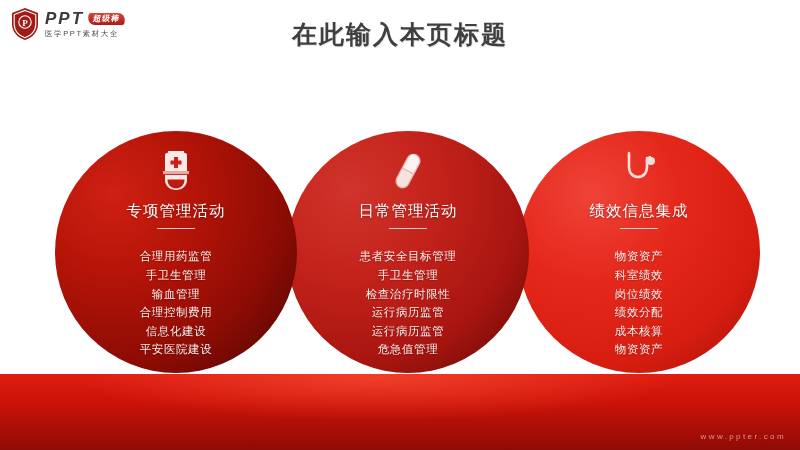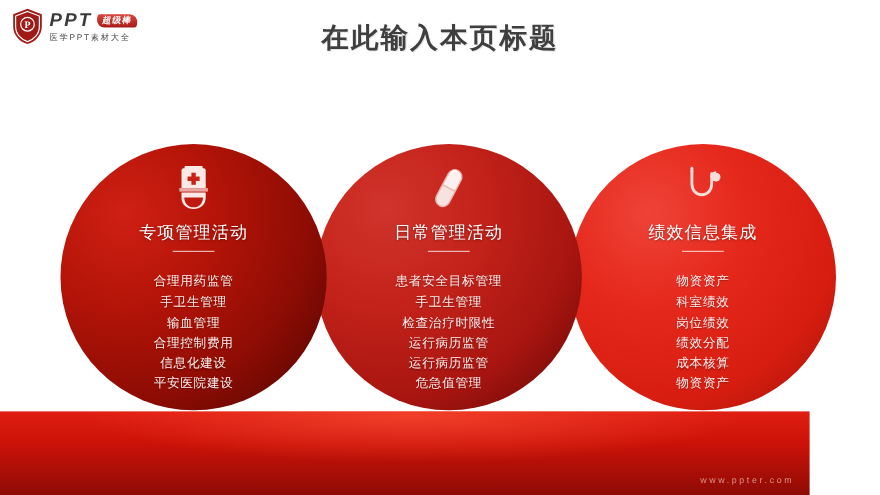--- a/index.html
+++ b/index.html
@@ -85,21 +85,21 @@
     color: #3f3f3f;
     letter-spacing: 2px;
     text-shadow: 1px 1px 0 rgba(0,0,0,0.10);
   }
 
   
   .bottom-band {
     position: absolute;
     left: 0;
     top: 374px;
-    width: 736px;
+    width: 800px;
     height: 76px;
     background: linear-gradient(180deg, #e01e12 0%, #cc1208 38%, #8e0b05 100%);
   }
   .band-sheen {
     position: absolute;
     left: 0;
     top: 0;
     width: 800px;
     height: 76px;
     background: radial-gradient(ellipse 420px 60px at 47% 6%, rgba(255,90,60,0.55) 0%, rgba(255,60,40,0.0) 70%);

